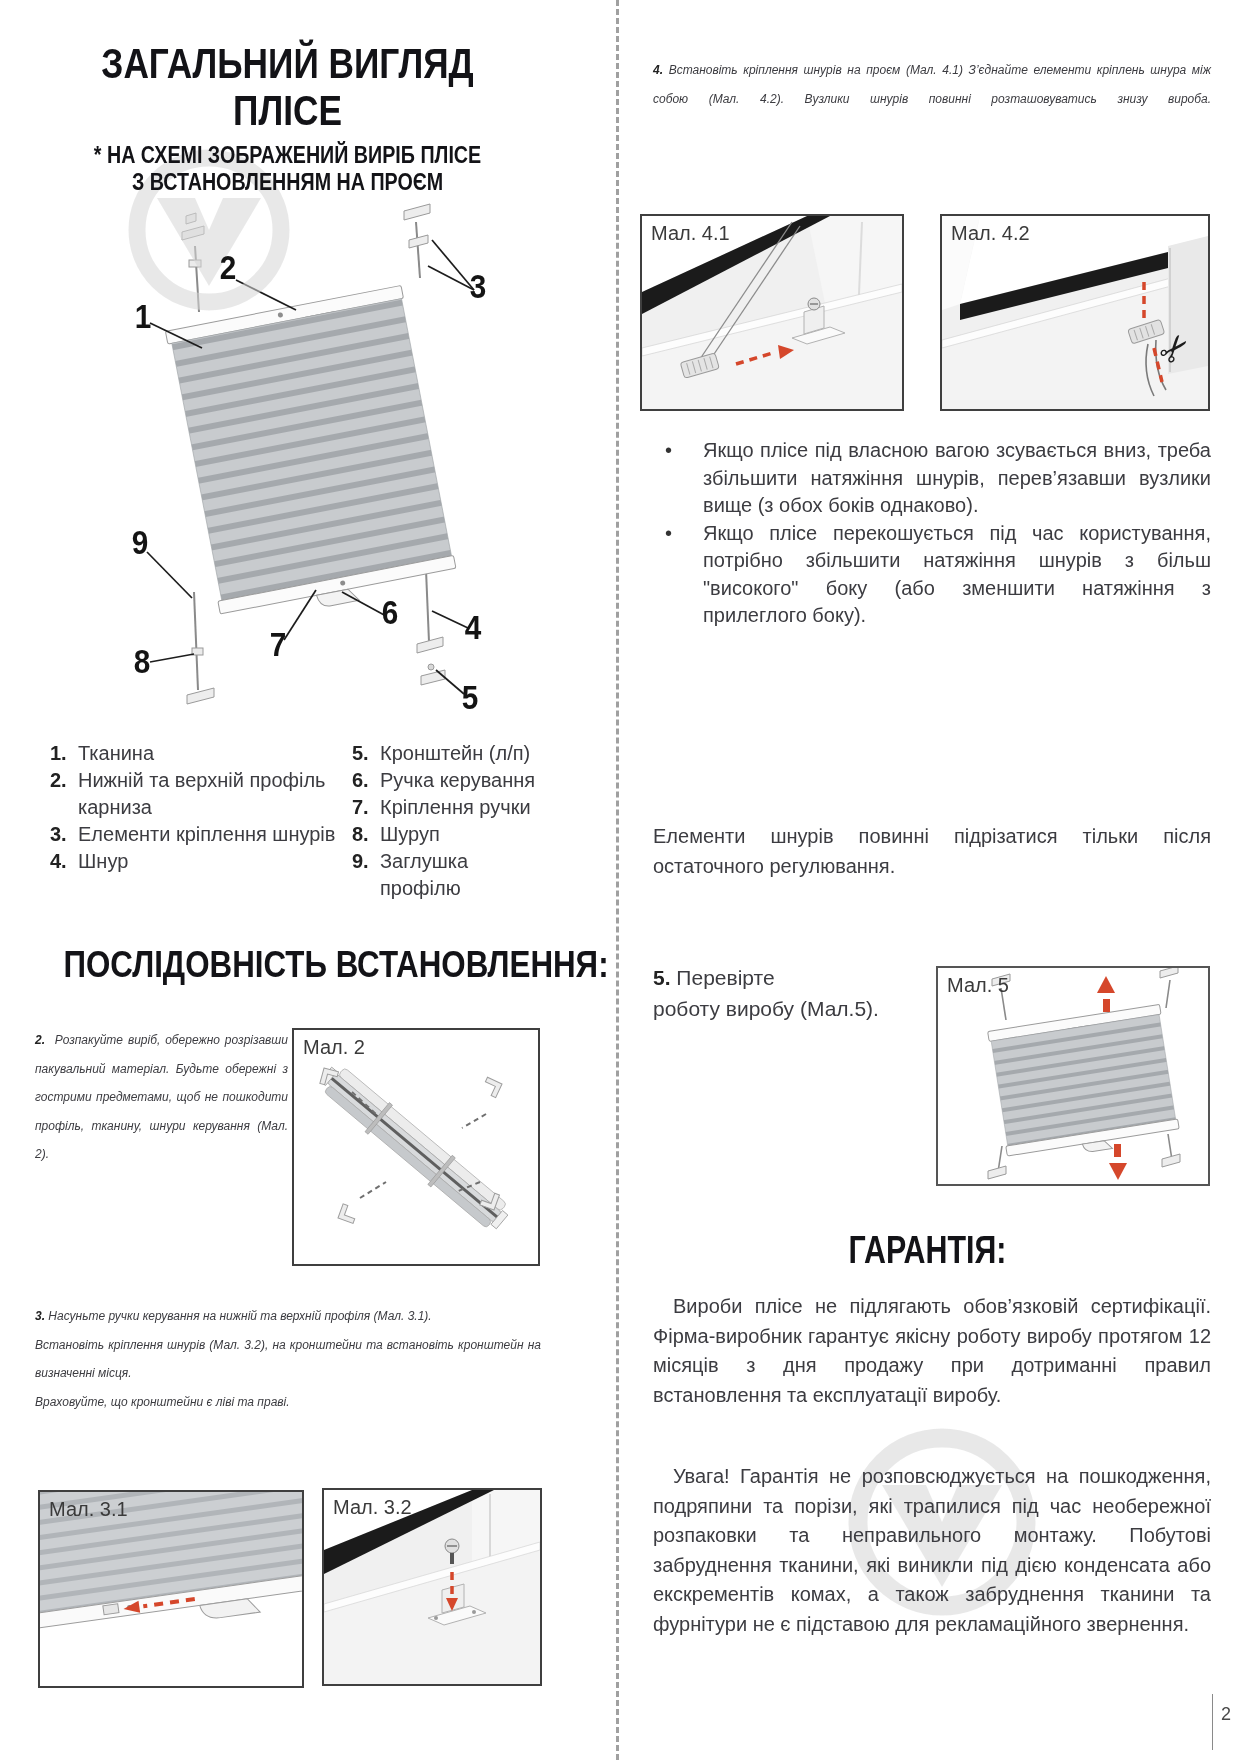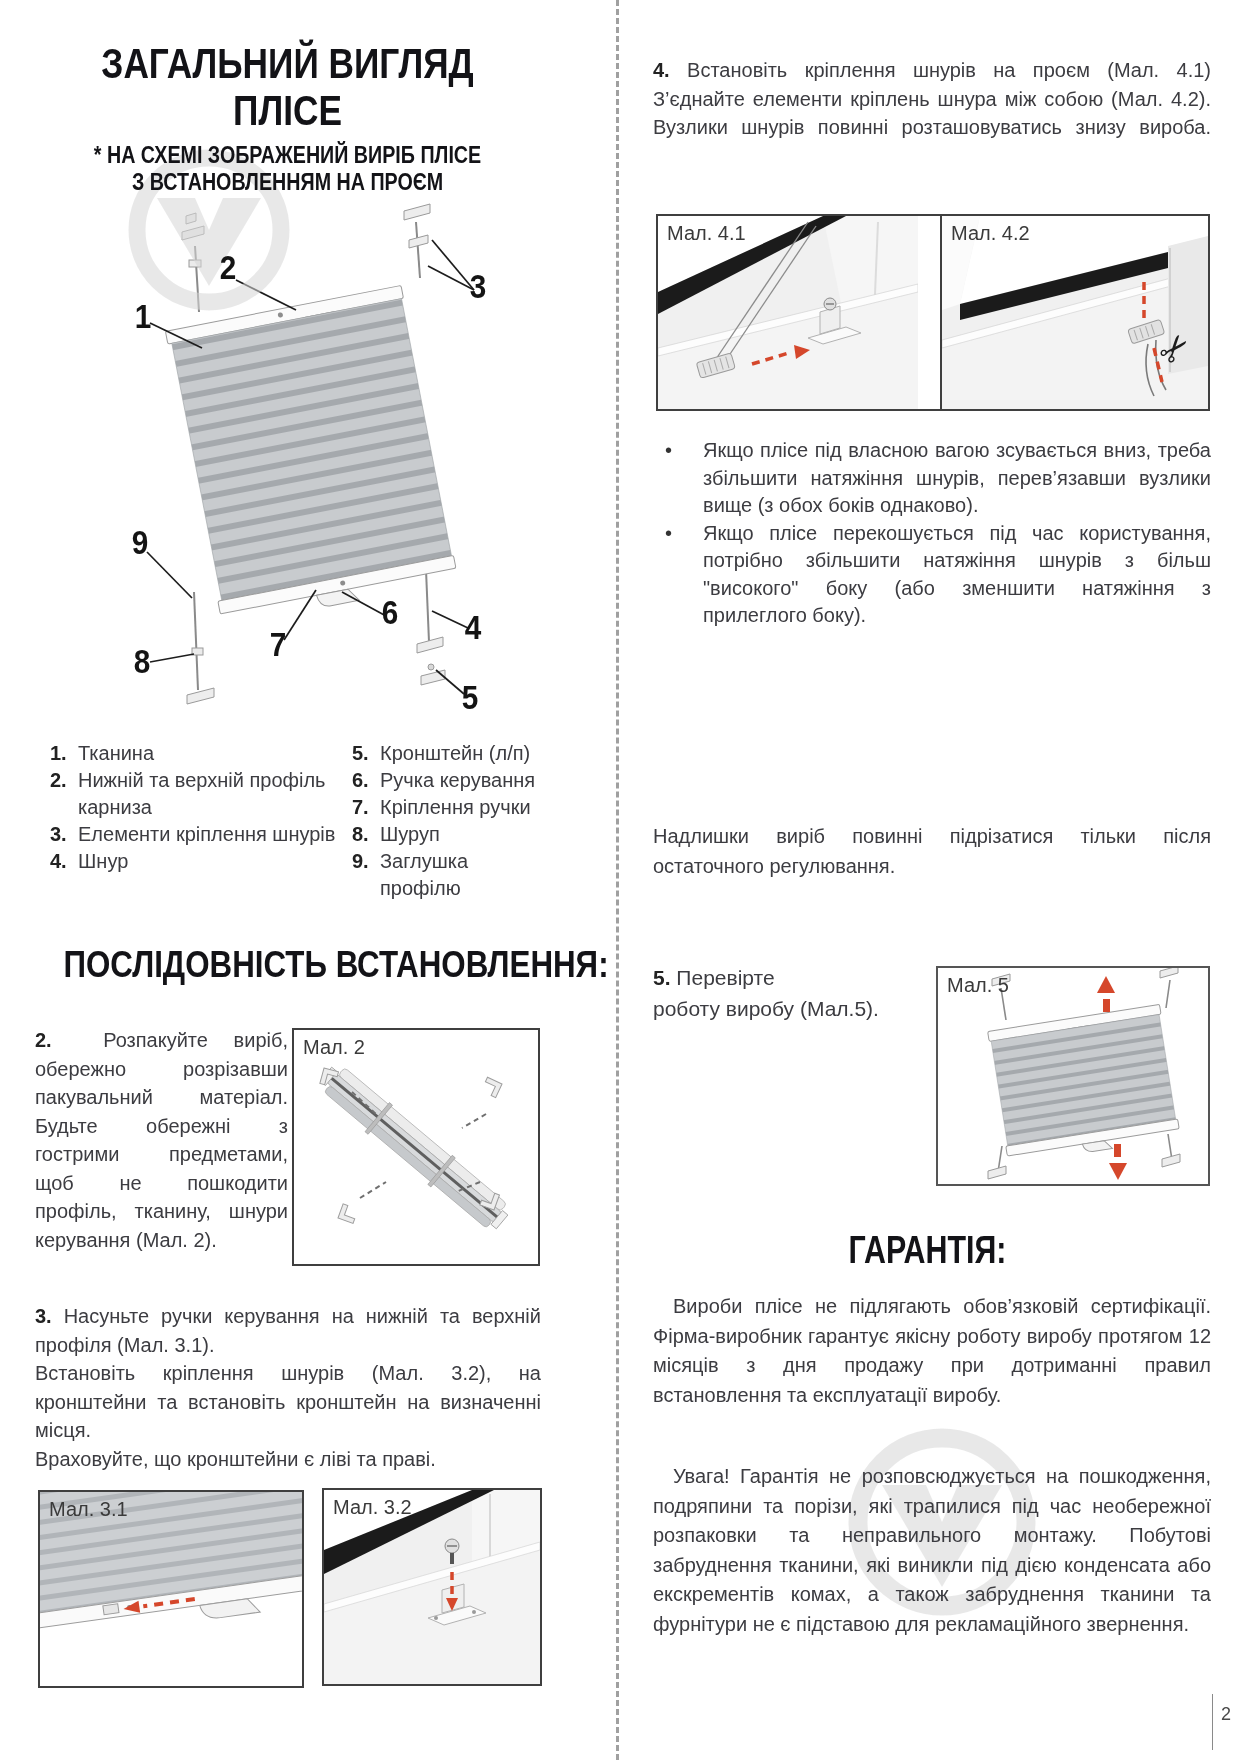--- a/index.html
+++ b/index.html
@@ -4,21 +4,21 @@
 <style>
   * { margin:0; padding:0; box-sizing:border-box; }
   html,body { background:#ffffff; }
   .page {
     position:relative; width:1245px; height:1760px; background:#ffffff;
     font-family:"Liberation Sans", sans-serif; color:#3b3b40; overflow:hidden;
   }
   .abs { position:absolute; }
   .cond { font-weight:800; color:#131317; transform:scaleX(0.82); transform-origin:50% 50%; white-space:nowrap; }
   .center { text-align:center; }
-  .bt { font-size:20px; line-height:28.5px; text-align:justify; color:#3c3c41; }
+  .bt { font-size:12px; line-height:28.5px; text-align:justify; color:#3c3c41;font-style:italic; }
   .bnum { font-weight:bold; color:#222; }
   .figbox { position:absolute; border:2px solid #3f3f3f; background:#fff; }
   .figlabel { position:absolute; left:9px; top:6px; font-size:20px; color:#3a3a3a; z-index:4; }
   .figbox svg { position:absolute; left:0; top:0; }
   .legend { list-style:none; font-size:20px; line-height:27px; color:#3c3c41; }
   .legend li { display:flex; }
   .legend .lnum { font-weight:bold; color:#222; min-width:28px; flex:0 0 28px; }
   .callout { position:absolute; font-size:33px; font-weight:800; color:#141414; transform:translate(-50%,-50%) scaleX(0.9); z-index:5; }
   .divider { position:absolute; left:616px; top:0; height:1760px; width:0; border-left:3px dashed #a0a0a0; }
   .wm { position:absolute; opacity:0.55; pointer-events:none; }
@@ -240,21 +240,21 @@
       <polygon points="122,108 128,121 134,108" fill="#d5472b"></polygon>
     </svg>
     <span class="figlabel">Мал. 3.2</span>
   </div>
 
   <div class="abs bt" style="left:653px; top:56px; width:558px; text-align-last:justify;">
     <span class="bnum">4.</span>
     <span>Встановіть кріплення шнурів на проєм (Мал. 4.1) З’єднайте елементи кріплень шнура між собою (Мал. 4.2). Вузлики шнурів повинні розташовуватись знизу вироба.</span>
   </div>
 
-  <div class="figbox" style="left:656px; top:214px; width:288px; height:197px;">
+  <div class="figbox" style="left:640px; top:214px; width:264px; height:197px;">
     <svg width="260" height="193" viewBox="0 0 260 193">
       <rect width="260" height="193" fill="#f0f0f0"></rect>
       <polygon points="165,0 260,0 260,193 205,193" fill="#f6f6f6"></polygon>
       <line x1="220" y1="6" x2="214" y2="150" stroke="#dcdcdc" stroke-width="2"></line>
       <polygon points="0,0 165,0 0,76" fill="#ffffff"></polygon>
       <polygon points="0,76 165,0 188,0 0,98" fill="#1b1b1b"></polygon>
       <polygon points="0,136 260,72 260,193 0,193" fill="#f4f4f4"></polygon>
       <polygon points="0,132 260,68 260,76 0,140" fill="#fdfdfd" stroke="#cccccc" stroke-width="0.6"></polygon>
       <line x1="150" y1="6" x2="56" y2="146" stroke="#8c8c8c" stroke-width="1.3"></line>
       <line x1="158" y1="10" x2="64" y2="150" stroke="#8c8c8c" stroke-width="1.3"></line>
@@ -301,21 +301,21 @@
     <span class="figlabel">Мал. 4.2</span>
     <span class="abs" style="left:218px; top:112px; font-size:36px; color:#1c1c1c; transform:rotate(-50deg); z-index:5;">✂</span>
   </div>
 
   <ul class="bullets abs" style="left:653px; top:437px; width:558px;">
     <li>Якщо плісе під власною вагою зсувається вниз, треба збільшити натяжіння шнурів, перев’язавши вузлики вище (з обох боків однаково).</li>
     <li>Якщо плісе перекошується під час користування, потрібно збільшити натяжіння шнурів з більш "високого" боку (або зменшити натяжіння з прилеглого боку).</li>
   </ul>
 
   <div class="abs" style="left:653px; top:822px; width:558px; font-size:20px; line-height:29.5px; color:#3c3c41;">
-    <p class="just">Надлишки виріб повинні підрізатися тільки після остаточного регулювання.</p>
+    <p class="just">Елементи шнурів повинні підрізатися тільки після остаточного регулювання.</p>
   </div>
 
   <div class="abs" style="left:653px; top:962px; width:230px; font-size:21px; line-height:31px; color:#3c3c41;">
     <span class="bnum">5.</span>
     <span>Перевірте</span><br>
     <span>роботу виробу (Мал.5).</span>
   </div>
 
   <div class="figbox" style="left:936px; top:966px; width:274px; height:220px; border-width:2px; border-color:#555;">
     <svg width="270" height="216" viewBox="0 0 270 216">

